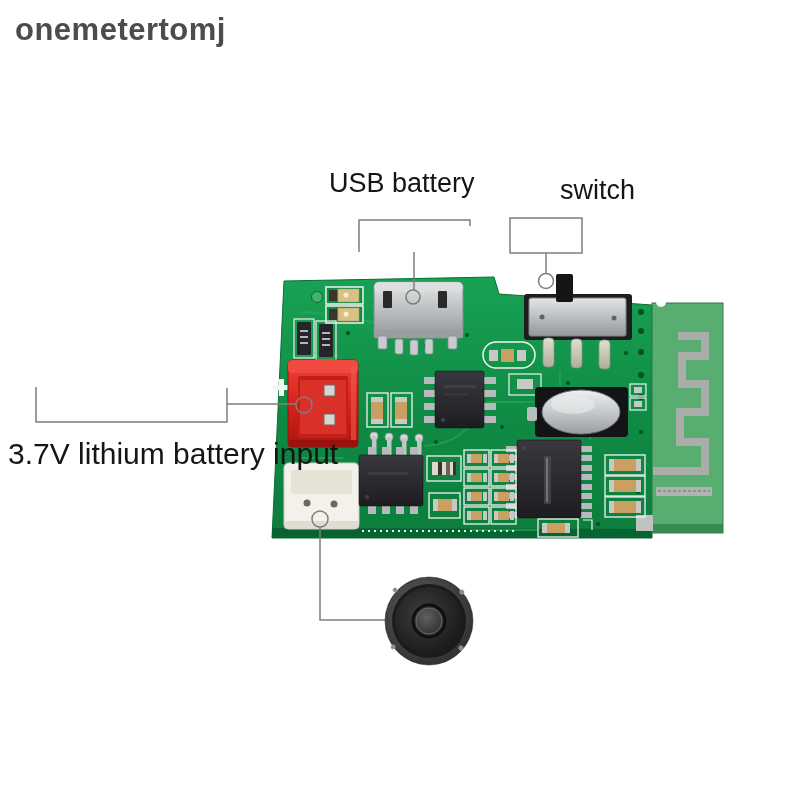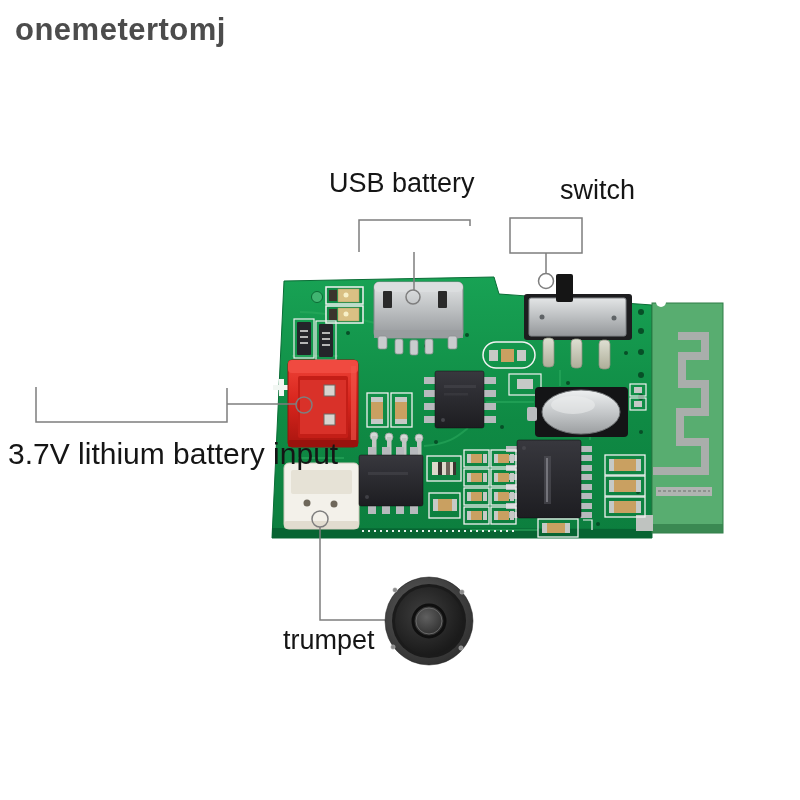--- a/index.html
+++ b/index.html
@@ -409,15 +409,14 @@
       <circle cx="393" cy="647" r="2.2"></circle>
           <circle cx="461" cy="648" r="2.2"></circle>
     </g>
   </g>
 </svg>
 
 <div class="wm">onemetertomj</div>
 <div class="lbl" style="left:329px;top:169px;">USB battery</div>
 <div class="lbl" style="left:521px;top:176px;margin-left:39px;">switch</div>
 <div class="lbl" style="left:8px;top:437px;font-size:30px;">3.7V lithium battery input</div>
-<div class="lbl" style="left:283px;top:626px;">trumpet</div>
 
 </div>
 
 </body></html>

